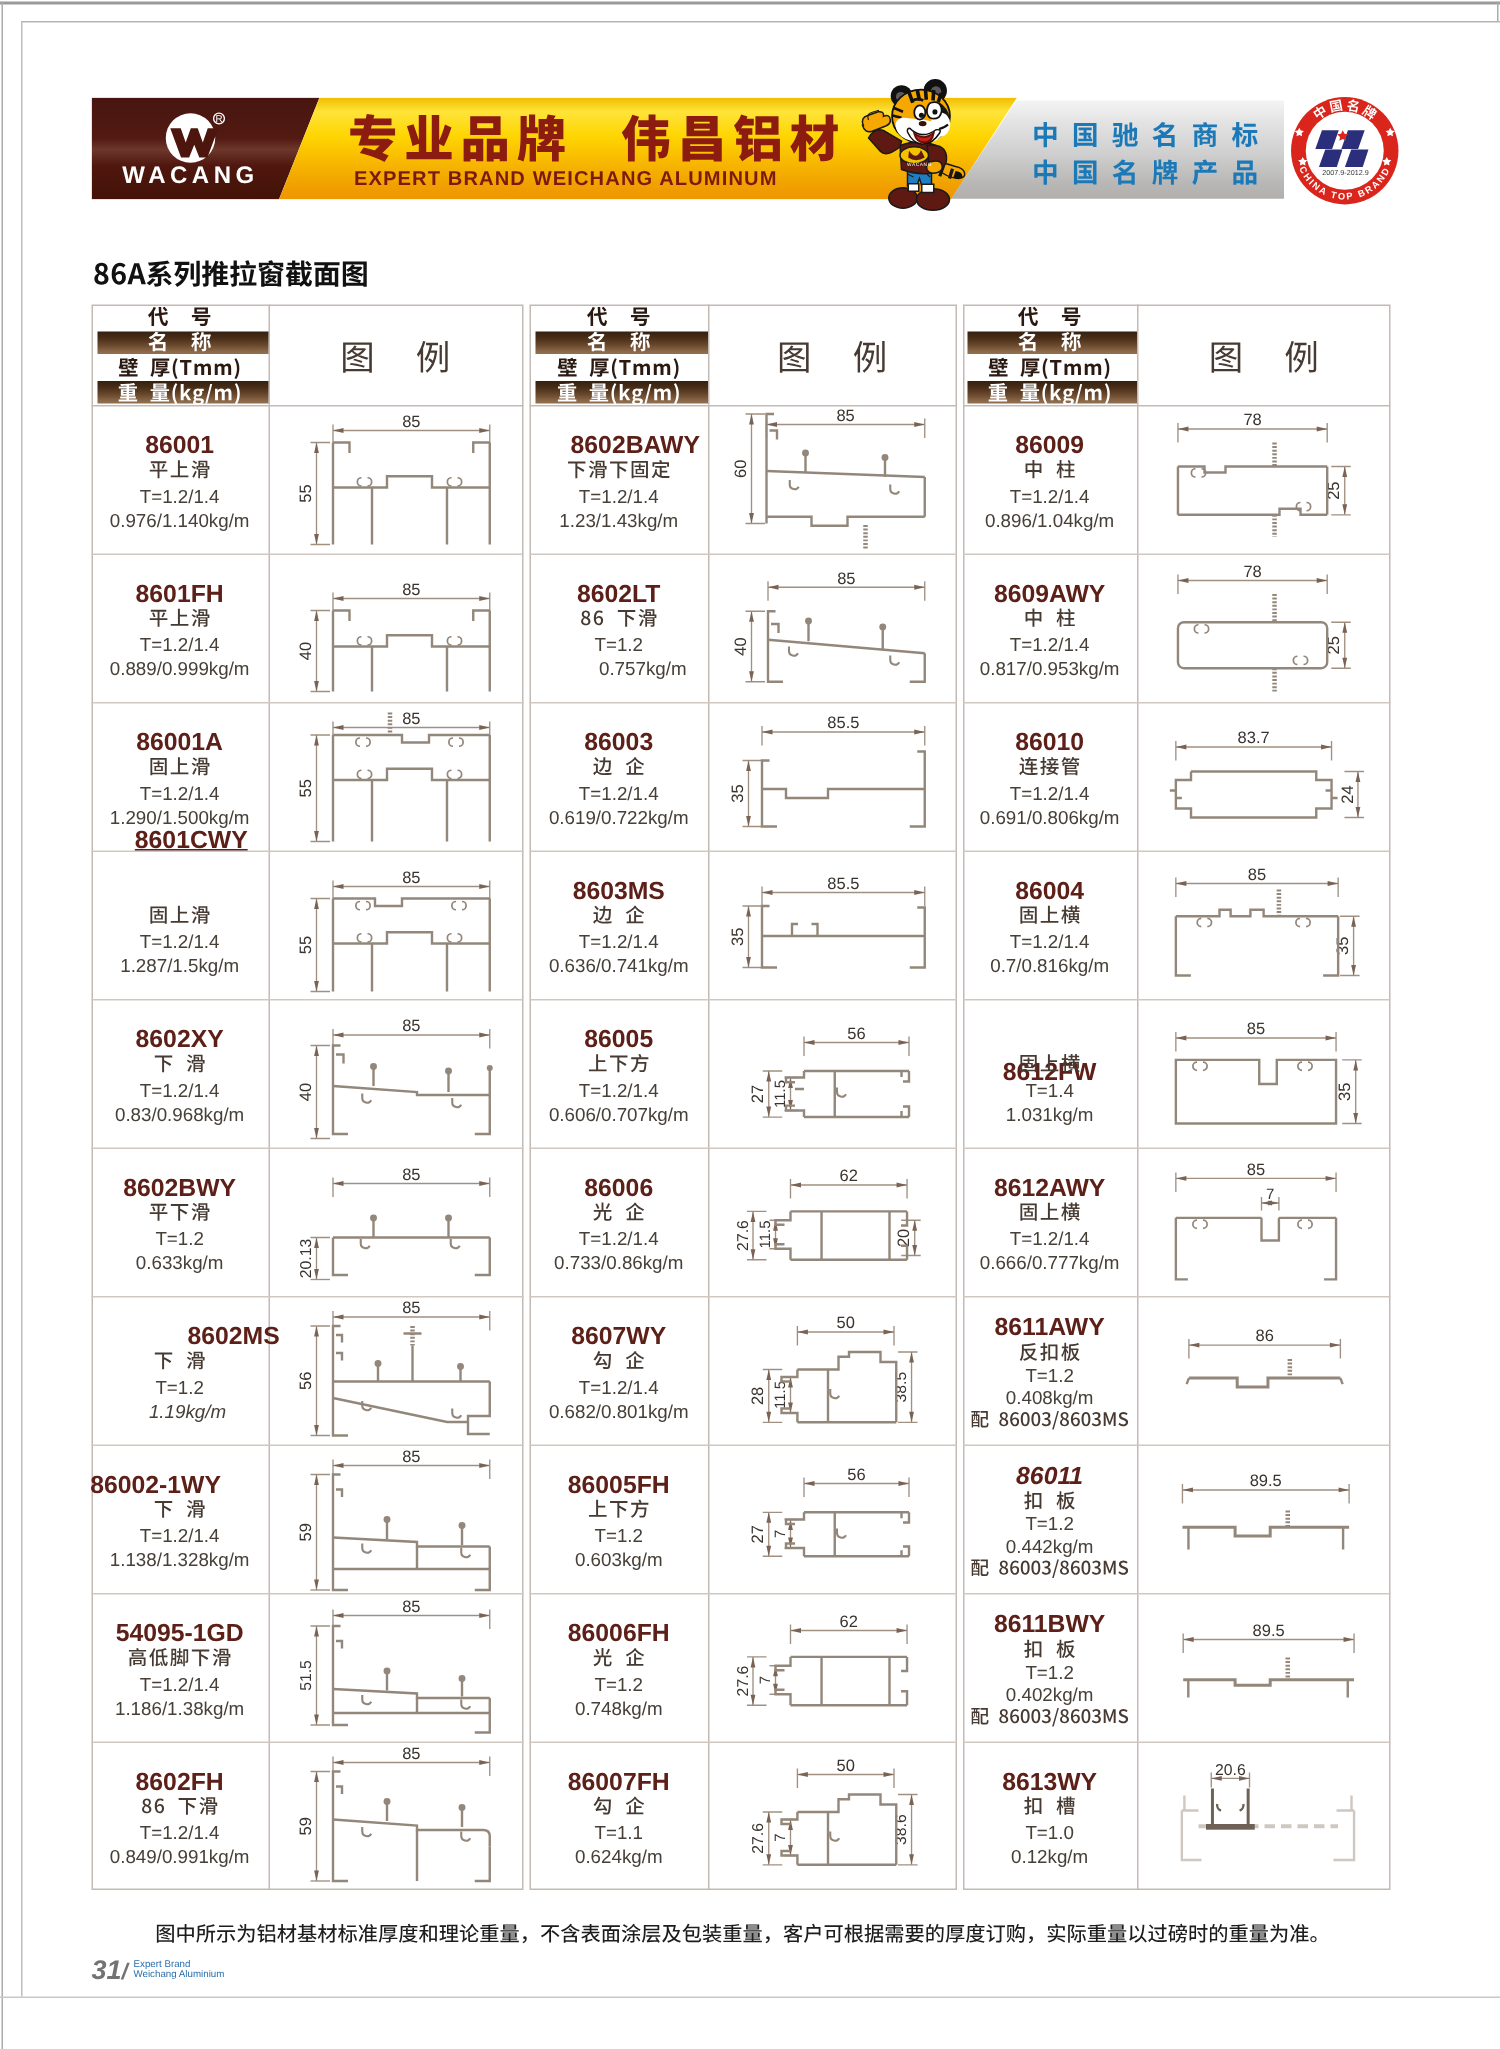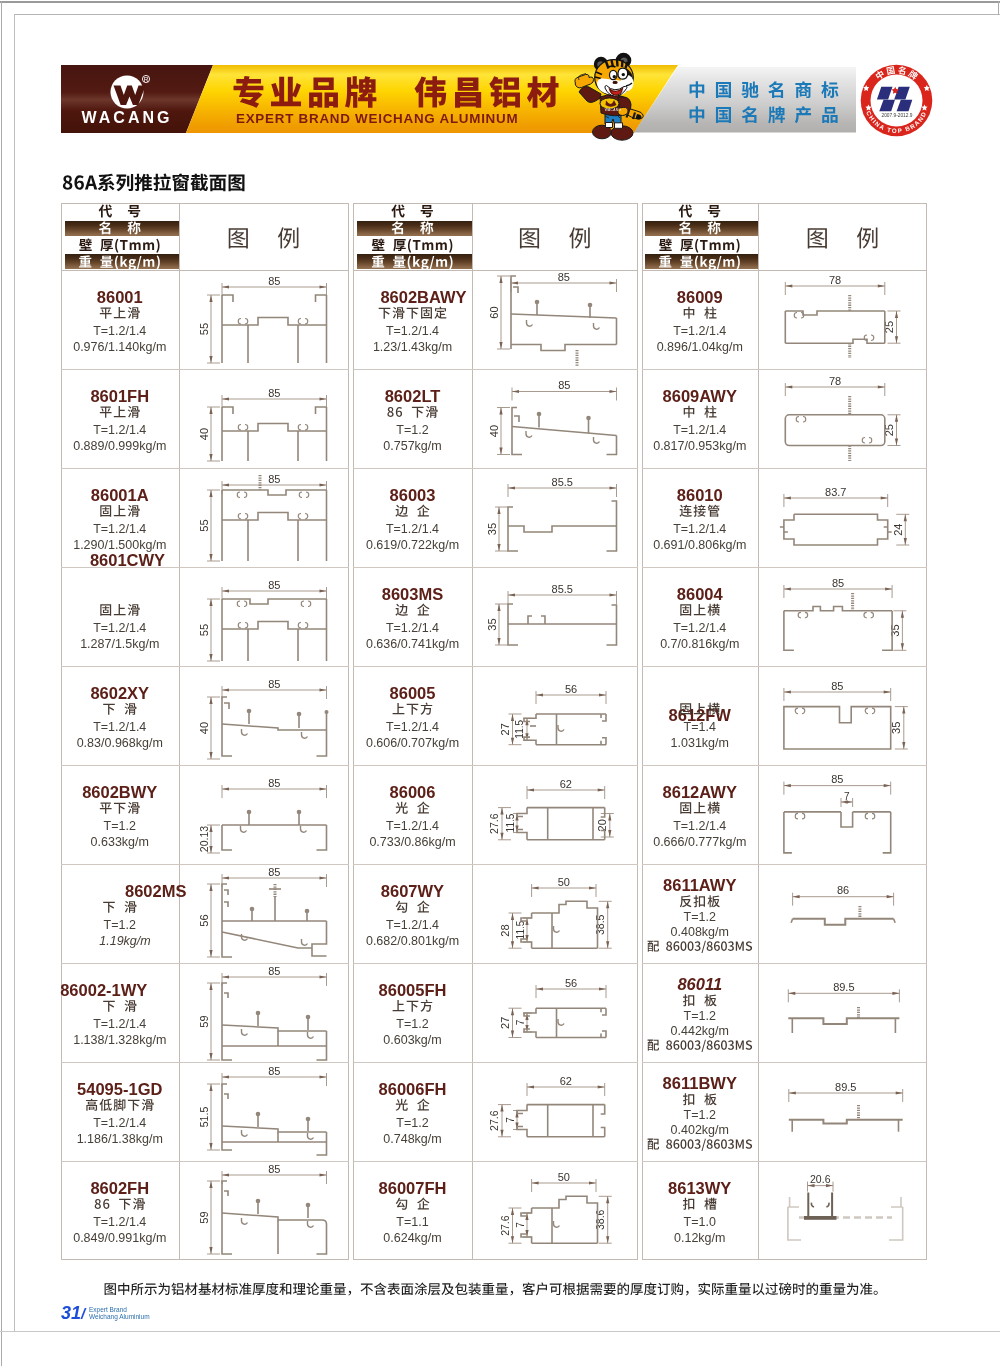--- a/index.html
+++ b/index.html
@@ -206,21 +206,21 @@
     <path d="M68,52 V93" fill="none" stroke="#93867a" stroke-width="1.6"></path>
     <path d="M118,52 V93" fill="none" stroke="#93867a" stroke-width="1.6"></path>
     <path d="M61.0,45.5 a2.75,2.75 0 0 0 0,5.5" fill="none" stroke="#93867a" stroke-width="1.15"></path>
     <path d="M65.0,45.5 a2.75,2.75 0 0 1 0,5.5" fill="none" stroke="#93867a" stroke-width="1.15"></path>
     <path d="M121.0,45.5 a2.75,2.75 0 0 0 0,5.5" fill="none" stroke="#93867a" stroke-width="1.15"></path>
     <path d="M125.0,45.5 a2.75,2.75 0 0 1 0,5.5" fill="none" stroke="#93867a" stroke-width="1.15"></path>
   </svg>
 
 <div class="abs" style="left:61.0px;top:567.2px;width:287.5px;height:1px;background:#cfc7c0"></div>
 
-<div class="abs code" style="left:61.0px;top:551px;width:133px;">8601CWY</div>
+<div class="abs code" style="left:61.0px;top:551px;width:133px;text-decoration:underline;">8601CWY</div>
 
 <div class="abs spec" style="left:61.0px;top:620.7px;width:117.5px;">T=1.2/1.4</div>
 
 <div class="abs wt" style="left:61.0px;top:636.7px;width:117.5px;">1.287/1.5kg/m</div>
 
 <svg style="position:absolute;left:179.5px;top:567.2px" width="168.0" height="99.0" viewBox="0 0 168.0 99.0">
     <line x1="42" y1="24" x2="146.5" y2="24" stroke="#a09082" stroke-width="0.9"></line>
     <line x1="42" y1="20" x2="42" y2="33" stroke="#a09082" stroke-width="0.9"></line>
     <line x1="146.5" y1="20" x2="146.5" y2="33" stroke="#a09082" stroke-width="0.9"></line>
     <polygon points="42,24 49,22.4 49,25.6" fill="#7a6354"></polygon>
@@ -498,21 +498,21 @@
     <path d="M143.5,48 V74.5" fill="none" stroke="#93867a" stroke-width="1.6"></path>
     <line x1="104" y1="80" x2="104" y2="96" stroke="#93867a" stroke-width="3" stroke-dasharray="1.3,1.1"></line>
   </svg>
 
 <div class="abs" style="left:353.0px;top:369.2px;width:284.5px;height:1px;background:#cfc7c0"></div>
 
 <div class="abs code" style="left:353.0px;top:386.7px;width:119.0px;">8602LT</div>
 
 <div class="abs spec" style="left:353.0px;top:422.7px;width:119.0px;">T=1.2</div>
 
-<div class="abs wt" style="left:353.0px;top:438.7px;width:119.0px;">0.757kg/m</div>
+<div class="abs wt" style="left:353.0px;top:438.7px;width:119.0px;padding-left:16px;">0.757kg/m</div>
 
 <svg style="position:absolute;left:473.0px;top:369.2px" width="163.5" height="99.0" viewBox="0 0 163.5 99.0">
     <line x1="39" y1="22.5" x2="143.5" y2="22.5" stroke="#a09082" stroke-width="0.9"></line>
     <line x1="39" y1="18.5" x2="39" y2="31.5" stroke="#a09082" stroke-width="0.9"></line>
     <line x1="143.5" y1="18.5" x2="143.5" y2="31.5" stroke="#a09082" stroke-width="0.9"></line>
     <polygon points="39,22.5 46,20.9 46,24.1" fill="#7a6354"></polygon>
     <polygon points="143.5,22.5 136.5,20.9 136.5,24.1" fill="#7a6354"></polygon>
     <text x="91.25" y="20.0" font-size="11" fill="#3a332e" text-anchor="middle">85</text>
     <line x1="28" y1="38.5" x2="28" y2="85.5" stroke="#a09082" stroke-width="0.9"></line>
     <line x1="24" y1="38.5" x2="37" y2="38.5" stroke="#a09082" stroke-width="0.9"></line>
@@ -1090,21 +1090,21 @@
     <polygon points="48.5,24.6 55.5,23.0 55.5,26.200000000000003" fill="#7a6354"></polygon>
     <polygon points="74,24.6 67,23.0 67,26.200000000000003" fill="#7a6354"></polygon>
     <text x="61.25" y="22.1" font-size="10.5" fill="#3a332e" text-anchor="middle">20.6</text>
     <path d="M30.6,36 V46 M28.9,46 H40 M28.9,46 V79 H42 M142,36 V46 M143.7,46 H132 M143.7,46 V79 H130" fill="none" stroke="#cfc7c0" stroke-width="1.6"></path>
     <line x1="40" y1="56.5" x2="133" y2="56.5" stroke="#cfc7c0" stroke-width="2.6" stroke-dasharray="7,4"></line>
     <path d="M49.3,31.4 V55 M73.1,31.4 V55" fill="none" stroke="#6e6156" stroke-width="2"></path>
     <path d="M52.5,41.6 a4,4 0 0 0 2.5,4.5 M69.9,41.6 a4,4 0 0 1 -2.5,4.5" fill="none" stroke="#6e6156" stroke-width="1.6"></path>
     <rect x="45" y="55" width="32.5" height="3.8" fill="#6e6156"></rect>
   </svg>
 
-<div class="abs" style="left:61px;top:1303px;color:#1d4ed8;font-weight:bold;font-style:italic;font-size:18px;">31<span style="font-size:15px;">/</span></div>
+<div class="abs" style="left:61px;top:1303px;color:#737373;font-weight:bold;font-style:italic;font-size:18px;">31<span style="font-size:15px;">/</span></div>
 
 <div class="abs" style="left:89px;top:1306px;color:#2a6fad;font-size:6.5px;line-height:7px;">Expert Brand<br>Weichang Aluminium</div>
 
 <svg class="abs" style="left:0;top:0;pointer-events:none" width="1000" height="1366" viewBox="0 0 1000 1366">
     <defs>
       <path id="g400_4f8b" d="M29.7 -78.5H64.5V-71.4H29.7ZM41.1 -75.7 48.2 -74.6Q46.5 -65.0 44.0 -56.1Q41.4 -47.2 38.2 -39.5Q34.9 -31.8 30.8 -26.0Q30.2 -26.6 29.1 -27.5Q28.1 -28.3 27.0 -29.2Q25.9 -30.1 25.0 -30.6Q29.1 -36.0 32.1 -43.2Q35.2 -50.3 37.5 -58.6Q39.7 -67.0 41.1 -75.7ZM40.6 -56.3H57.9V-49.4H38.5ZM55.5 -56.3H56.8L58.1 -56.5L62.5 -55.4Q59.9 -31.4 52.4 -15.7Q44.8 0.0 33.3 8.1Q32.5 6.7 31.1 5.0Q29.8 3.3 28.5 2.3Q35.5 -2.1 41.1 -10.2Q46.6 -18.3 50.4 -29.6Q54.1 -40.9 55.5 -54.7ZM35.8 -29.0 39.9 -34.1Q42.2 -32.6 44.7 -30.6Q47.3 -28.6 49.5 -26.7Q51.8 -24.7 53.2 -23.2L48.9 -17.3Q47.6 -19.0 45.3 -21.0Q43.1 -23.0 40.6 -25.2Q38.2 -27.3 35.8 -29.0ZM69.0 -72.4H75.6V-16.5H69.0ZM85.3 -83.5H92.4V-2.2Q92.4 1.3 91.4 3.1Q90.5 4.9 88.3 5.8Q86.1 6.7 82.3 7.0Q78.4 7.3 72.7 7.2Q72.4 5.7 71.7 3.6Q70.9 1.4 70.1 -0.2Q74.6 -0.0 78.2 0.0Q81.9 0.0 83.1 0.0Q84.3 -0.1 84.8 -0.5Q85.3 -1.0 85.3 -2.2ZM21.2 -83.9 28.0 -82.0Q25.6 -73.8 22.4 -65.7Q19.2 -57.6 15.3 -50.4Q11.5 -43.1 7.1 -37.6Q6.8 -38.4 6.1 -39.9Q5.4 -41.4 4.7 -42.9Q4.0 -44.3 3.3 -45.3Q9.0 -52.4 13.7 -62.6Q18.3 -72.9 21.2 -83.9ZM14.2 -58.2 21.1 -65.1 21.2 -65.0V7.8H14.2Z"></path>
       <path id="g400_56fe" d="M8.4 -79.6H91.7V8.0H84.2V-72.8H15.6V8.0H8.4ZM12.6 -2.9H88.5V3.8H12.6ZM37.5 -27.9 40.7 -32.5Q44.7 -31.7 49.1 -30.4Q53.5 -29.2 57.6 -27.7Q61.6 -26.3 64.4 -25.0L61.3 -19.9Q58.5 -21.3 54.4 -22.8Q50.4 -24.4 46.0 -25.7Q41.5 -27.0 37.5 -27.9ZM41.4 -70.8 47.7 -68.6Q44.9 -64.1 41.0 -59.8Q37.2 -55.4 33.0 -51.7Q28.7 -48.0 24.5 -45.2Q24.0 -45.9 23.0 -46.7Q22.0 -47.6 21.0 -48.4Q20.0 -49.2 19.2 -49.7Q25.6 -53.5 31.6 -59.1Q37.6 -64.6 41.4 -70.8ZM68.1 -62.8H69.5L70.6 -63.1L74.9 -60.6Q71.1 -54.4 65.0 -49.2Q59.0 -44.1 51.6 -40.1Q44.3 -36.1 36.4 -33.2Q28.6 -30.3 21.0 -28.5Q20.6 -29.4 20.1 -30.6Q19.5 -31.8 18.8 -32.8Q18.1 -33.9 17.4 -34.6Q24.8 -36.1 32.4 -38.6Q40.0 -41.1 46.9 -44.6Q53.9 -48.1 59.4 -52.4Q64.9 -56.7 68.1 -61.7ZM37.0 -57.3Q41.4 -52.1 48.6 -47.7Q55.8 -43.3 64.5 -40.2Q73.3 -37.0 82.3 -35.3Q81.3 -34.4 80.0 -32.7Q78.8 -31.0 78.1 -29.6Q69.0 -31.6 60.1 -35.2Q51.3 -38.8 43.8 -43.8Q36.4 -48.8 31.5 -54.8ZM39.1 -62.8H70.4V-57.0H35.1ZM27.5 -15.2 31.0 -20.3Q36.1 -19.7 41.6 -18.8Q47.2 -17.8 52.7 -16.6Q58.2 -15.5 63.0 -14.2Q67.9 -12.9 71.5 -11.7L68.2 -6.1Q63.4 -7.8 56.5 -9.6Q49.6 -11.3 42.0 -12.8Q34.4 -14.4 27.5 -15.2Z"></path>
       <path id="g450_3002" d="M19.4 -24.5Q23.7 -24.5 27.2 -22.4Q30.7 -20.3 32.8 -16.8Q34.8 -13.3 34.8 -9.0Q34.8 -4.8 32.8 -1.3Q30.7 2.2 27.2 4.3Q23.7 6.4 19.4 6.4Q15.2 6.4 11.7 4.3Q8.1 2.2 6.1 -1.3Q4.0 -4.8 4.0 -9.0Q4.0 -13.3 6.1 -16.8Q8.1 -20.3 11.7 -22.4Q15.2 -24.5 19.4 -24.5ZM19.4 0.8Q23.5 0.8 26.4 -2.0Q29.3 -4.9 29.3 -9.0Q29.3 -11.8 28.0 -14.0Q26.7 -16.2 24.4 -17.6Q22.2 -18.9 19.4 -18.9Q16.7 -18.9 14.5 -17.6Q12.3 -16.2 10.9 -14.0Q9.5 -11.8 9.5 -9.0Q9.5 -6.3 10.9 -4.0Q12.3 -1.8 14.5 -0.5Q16.7 0.8 19.4 0.8Z"></path>
       <path id="g450_4e0d" d="M6.8 -77.3H93.2V-68.6H6.8ZM55.7 -47.1 62.1 -52.6Q66.4 -49.7 71.2 -46.3Q76.0 -42.9 80.7 -39.3Q85.4 -35.7 89.5 -32.2Q93.6 -28.8 96.3 -25.9L89.3 -19.4Q86.7 -22.3 82.8 -25.8Q78.8 -29.4 74.3 -33.2Q69.7 -36.9 64.9 -40.5Q60.1 -44.1 55.7 -47.1ZM53.4 -74.2 62.6 -70.8Q57.0 -60.5 49.0 -50.7Q41.1 -40.8 31.2 -32.5Q21.4 -24.2 10.0 -18.2Q9.3 -19.3 8.3 -20.7Q7.2 -22.1 6.2 -23.4Q5.1 -24.8 4.2 -25.7Q12.3 -29.7 19.7 -35.1Q27.1 -40.6 33.5 -47.0Q39.8 -53.4 44.9 -60.3Q49.9 -67.2 53.4 -74.2ZM45.4 -53.3 54.5 -62.4V-62.4V8.0H45.4Z"></path>
       <path id="g450_4e2d" d="M9.5 -66.5H90.5V-18.7H81.7V-58.1H17.9V-18.2H9.5ZM13.9 -32.6H86.7V-24.3H13.9ZM45.3 -84.2H54.2V8.1H45.3Z"></path>

